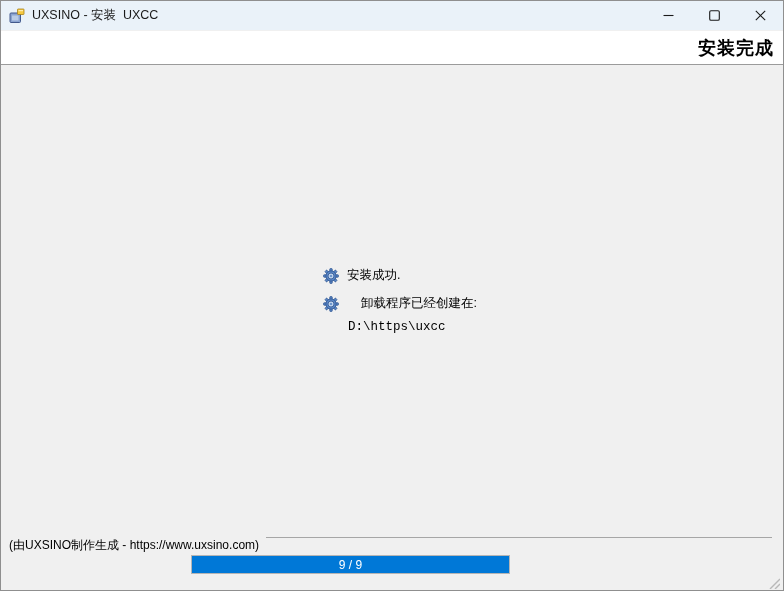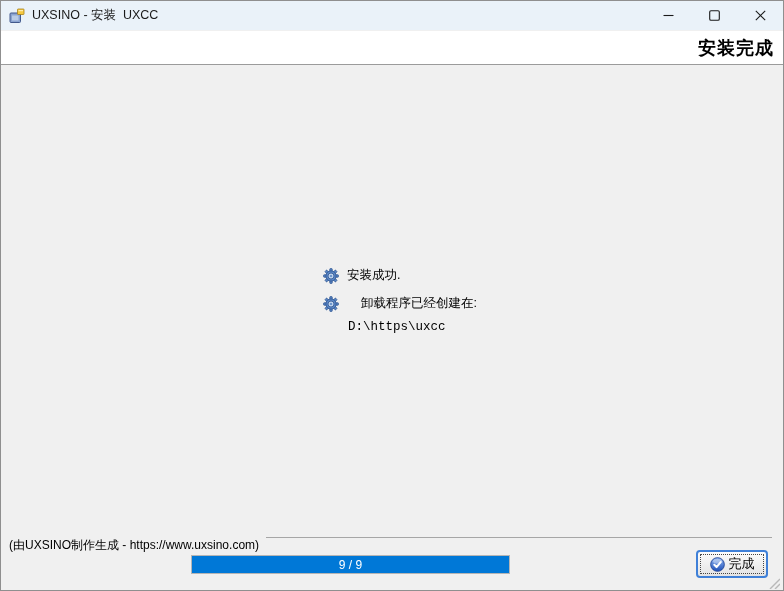--- a/index.html
+++ b/index.html
@@ -163,38 +163,20 @@
   <div class="branding">
     <span class="branding-text">(由UXSINO制作生成 - https://www.uxsino.com)</span>
     <div class="branding-line"></div>
   </div>
 
   <div class="progressbar">
     <div class="progress-fill" style="width: 100%; background: rgb(0, 120, 215);"></div>
     <div class="progress-label">9 / 9</div>
   </div>
 
-  <button class="finish-btn">
-    <span class="finish-inner">
-      <span style="display:flex;">
-        <svg width="15" height="15" viewBox="0 0 14 14">
-          <defs>
-            <linearGradient id="orb" x1="0" y1="0" x2="0" y2="1">
-              <stop offset="0" stop-color="#93b7f1"></stop>
-              <stop offset="1" stop-color="#1d4fb8"></stop>
-            </linearGradient>
-          </defs>
-          <circle cx="7" cy="7" r="6.4" fill="url(#orb)" stroke="#1a3f94" stroke-width="0.8"></circle>
-          <ellipse cx="7" cy="4" rx="4.2" ry="2.2" fill="#ffffff" opacity="0.35"></ellipse>
-          <path d="M4 7.3 L6.1 9.4 L10 4.7" fill="none" stroke="#ffffff" stroke-width="1.9" stroke-linecap="round" stroke-linejoin="round"></path>
-        </svg>
-      </span>
-      <span class="finish-label">完成</span>
-    </span>
-  </button>
 
   <span class="resize-grip">
     <svg width="14" height="13" viewBox="0 0 14 13">
       <line x1="4" y1="13" x2="14" y2="3" stroke="#b9b9b9" stroke-width="1.4"></line>
       <line x1="9" y1="13" x2="14" y2="8" stroke="#b9b9b9" stroke-width="1.4"></line>
     </svg>
   </span>
 
 </div>
 

